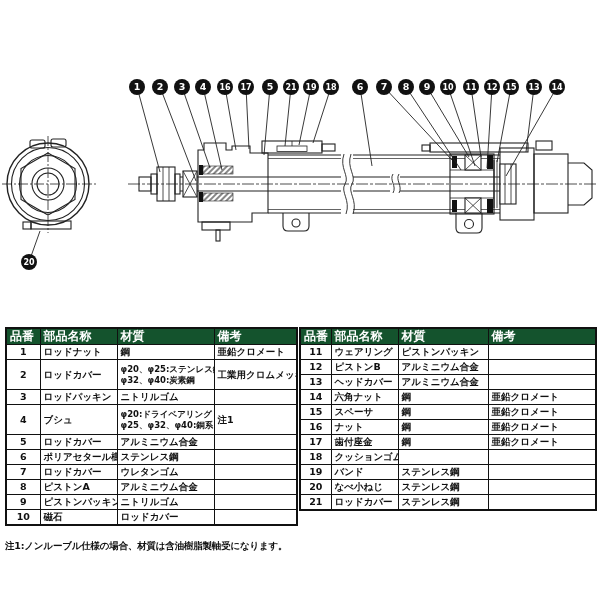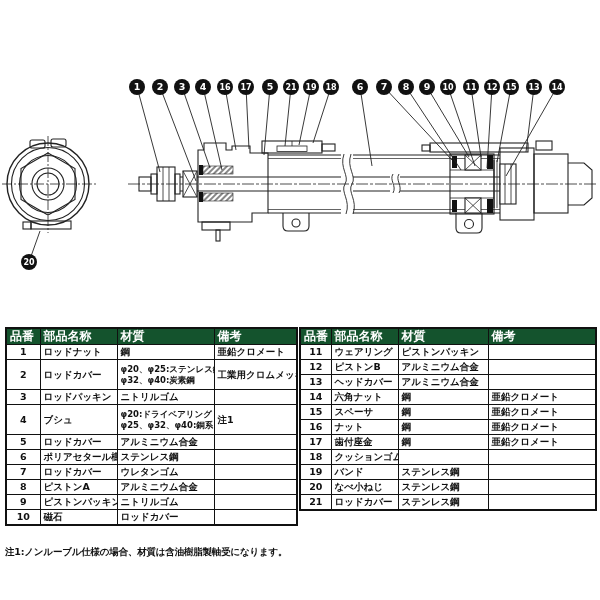--- a/index.html
+++ b/index.html
@@ -18,21 +18,21 @@
   th{background:#14532d;color:#fff;text-align:left;height:15px;font-size:12px;
      border-color:#111;border-bottom-color:#111;}
   th + th{border-left:1px solid #777;margin-left:9px;}
   .tbl-left table{width:291px;border:2px solid #111;}
   .tbl-right table{width:296px;border:2px solid #111;}
   td.cell-no{text-align:center;padding:0 1px;}
   td.cell-mat.multi{font-size:8.5px;}
   td.cell-mat.multi div{line-height:1.25;}
   tr.tall td{height:29px;}
   td.divider{background:#c9c9c9;font-size:10px;}
-  .footnote{margin-top:20px;font-size:9.5px;font-weight:bold;white-space:nowrap;
+  .footnote{margin-top:14px;font-size:9.5px;font-weight:bold;white-space:nowrap;
             letter-spacing:-0.2px;}
 </style>
 </head>
 <body>
 
 <div class="page">
 
   <svg class="diagram-svg" width="600" height="300" viewBox="0 0 600 300">
     <defs>
       <pattern id="hatch" patternUnits="userSpaceOnUse" width="4" height="4" patternTransform="rotate(45)">

